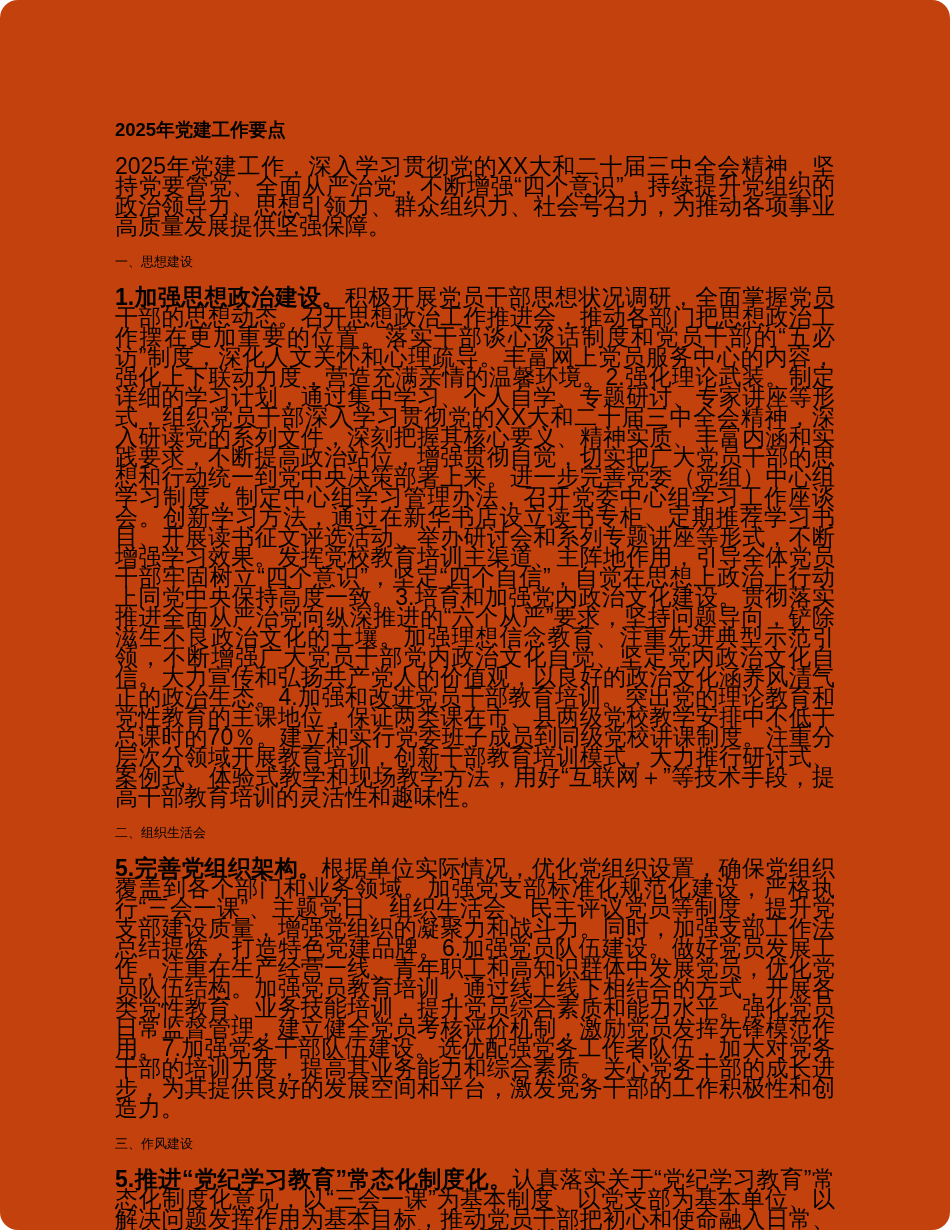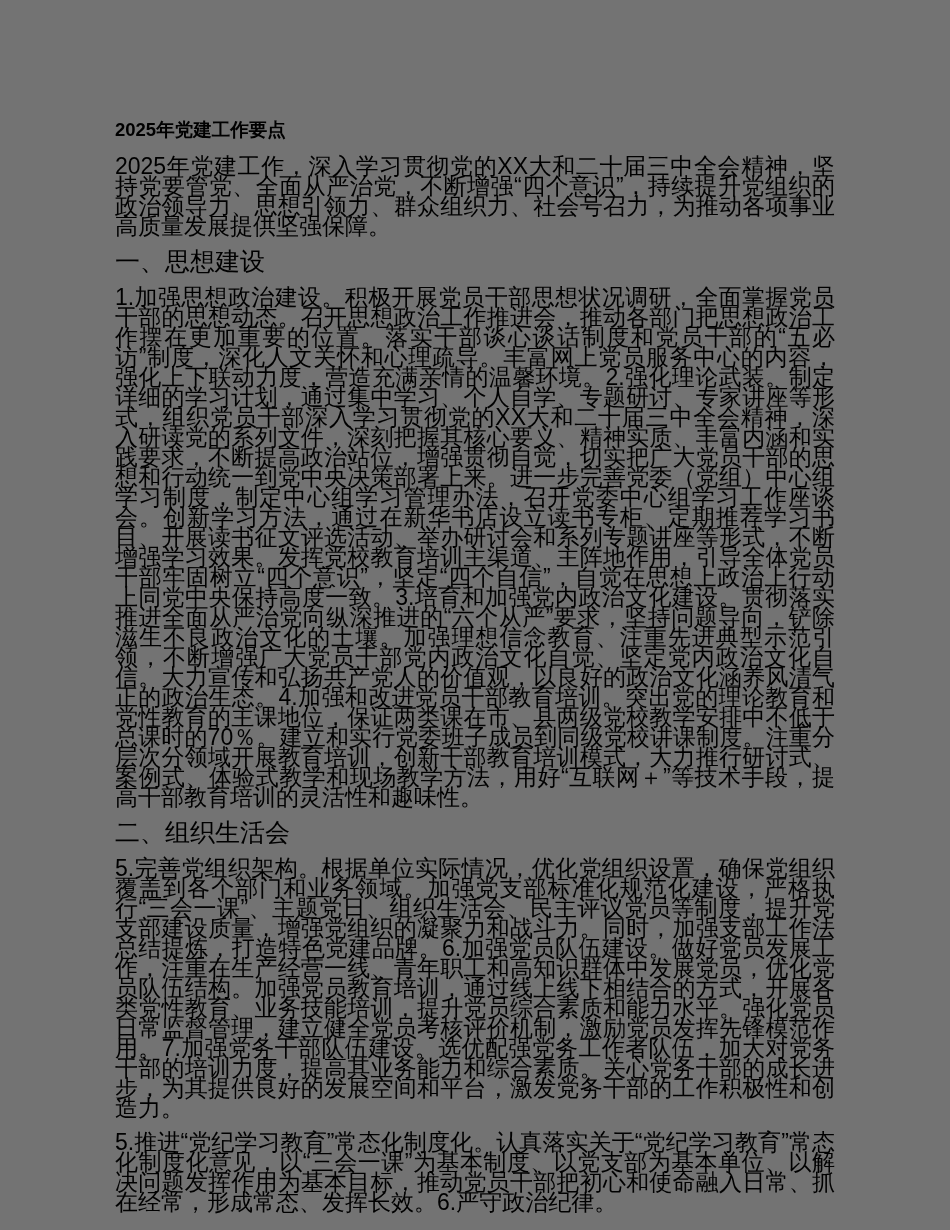--- a/index.html
+++ b/index.html
@@ -7,64 +7,66 @@
   body {
     width: 950px;
     height: 1230px;
     font-family: "Liberation Sans", "DejaVu Sans", sans-serif;
     color: #000000;
     overflow: hidden;
   }
   .page {
     width: 950px;
     height: 1230px;
-    background: #737373;
+    background: #c2410c;
     padding: 118px 115px 0 115px;
     overflow: hidden;
+    border-radius: 18px;
   }
   .doc-title {
     font-size: 18.5px;
     font-weight: 700;
     line-height: 23px;
     margin-bottom: 15px;
     text-align: left;
   }
   .para {
     font-size: 23px;
     font-weight: 400;
     line-height: 20px;
     text-align: justify;
     text-justify: inter-ideograph;
     margin-bottom: 14px;
     word-break: break-all;
   }
   .sec-heading {
-    font-size: 25px;
+    font-size: 13px;
     font-weight: 400;
     line-height: 23px;
     margin-bottom: 14px;
     text-align: left;
   }
   .para .lead {
-    font-weight: 400;
+    font-weight: 700;
   }
 </style>
 </head>
 <body>
 
 <div class="page">
 
   <h1 class="doc-title">2025年党建工作要点</h1>
 
   <p class="para">2025年党建工作，深入学习贯彻党的XX大和二十届三中全会精神，坚持党要管党、全面从严治党，不断增强“四个意识”，持续提升党组织的政治领导力、思想引领力、群众组织力、社会号召力，为推动各项事业高质量发展提供坚强保障。</p>
 
   <h2 class="sec-heading">一、思想建设</h2>
 
   <p class="para"><span class="lead">1.加强思想政治建设。</span><span>积极开展党员干部思想状况调研，全面掌握党员干部的思想动态。召开思想政治工作推进会，推动各部门把思想政治工作摆在更加重要的位置。落实干部谈心谈话制度和党员干部的“五必访”制度，深化人文关怀和心理疏导。丰富网上党员服务中心的内容，强化上下联动力度，营造充满亲情的温馨环境。2.强化理论武装。制定详细的学习计划，通过集中学习、个人自学、专题研讨、专家讲座等形式，组织党员干部深入学习贯彻党的XX大和二十届三中全会精神，深入研读党的系列文件，深刻把握其核心要义、精神实质、丰富内涵和实践要求，不断提高政治站位，增强贯彻自觉，切实把广大党员干部的思想和行动统一到党中央决策部署上来。进一步完善党委（党组）中心组学习制度，制定中心组学习管理办法，召开党委中心组学习工作座谈会。创新学习方法，通过在新华书店设立读书专柜、定期推荐学习书目、开展读书征文评选活动、举办研讨会和系列专题讲座等形式，不断增强学习效果。发挥党校教育培训主渠道、主阵地作用，引导全体党员干部牢固树立“四个意识”，坚定“四个自信”，自觉在思想上政治上行动上同党中央保持高度一致。3.培育和加强党内政治文化建设。贯彻落实推进全面从严治党向纵深推进的“六个从严”要求，坚持问题导向，铲除滋生不良政治文化的土壤。加强理想信念教育、注重先进典型示范引领，不断增强广大党员干部党内政治文化自觉、坚定党内政治文化自信。大力宣传和弘扬共产党人的价值观，以良好的政治文化涵养风清气正的政治生态。4.加强和改进党员干部教育培训。突出党的理论教育和党性教育的主课地位，保证两类课在市、县两级党校教学安排中不低于总课时的70％。建立和实行党委班子成员到同级党校讲课制度。注重分层次分领域开展教育培训，创新干部教育培训模式，大力推行研讨式、案例式、体验式教学和现场教学方法，用好“互联网＋”等技术手段，提高干部教育培训的灵活性和趣味性。</span></p>
 
   <h2 class="sec-heading">二、组织生活会</h2>
 
   <p class="para"><span class="lead">5.完善党组织架构。</span><span>根据单位实际情况，优化党组织设置，确保党组织覆盖到各个部门和业务领域。加强党支部标准化规范化建设，严格执行“三会一课”、主题党日、组织生活会、民主评议党员等制度，提升党支部建设质量，增强党组织的凝聚力和战斗力。同时，加强支部工作法总结提炼，打造特色党建品牌。6.加强党员队伍建设。做好党员发展工作，注重在生产经营一线、青年职工和高知识群体中发展党员，优化党员队伍结构。加强党员教育培训，通过线上线下相结合的方式，开展各类党性教育、业务技能培训，提升党员综合素质和能力水平。强化党员日常监督管理，建立健全党员考核评价机制，激励党员发挥先锋模范作用。7.加强党务干部队伍建设。选优配强党务工作者队伍，加大对党务干部的培训力度，提高其业务能力和综合素质。关心党务干部的成长进步，为其提供良好的发展空间和平台，激发党务干部的工作积极性和创造力。</span></p>
 
+  <h2 class="sec-heading">三、作风建设</h2>
 
   <p class="para"><span class="lead">5.推进“党纪学习教育”常态化制度化。</span><span>认真落实关于“党纪学习教育”常态化制度化意见，以“三会一课”为基本制度、以党支部为基本单位、以解决问题发挥作用为基本目标，推动党员干部把初心和使命融入日常、抓在经常，形成常态、发挥长效。6.严守政治纪律。</span></p>
 
 </div>
 
 </body></html>

